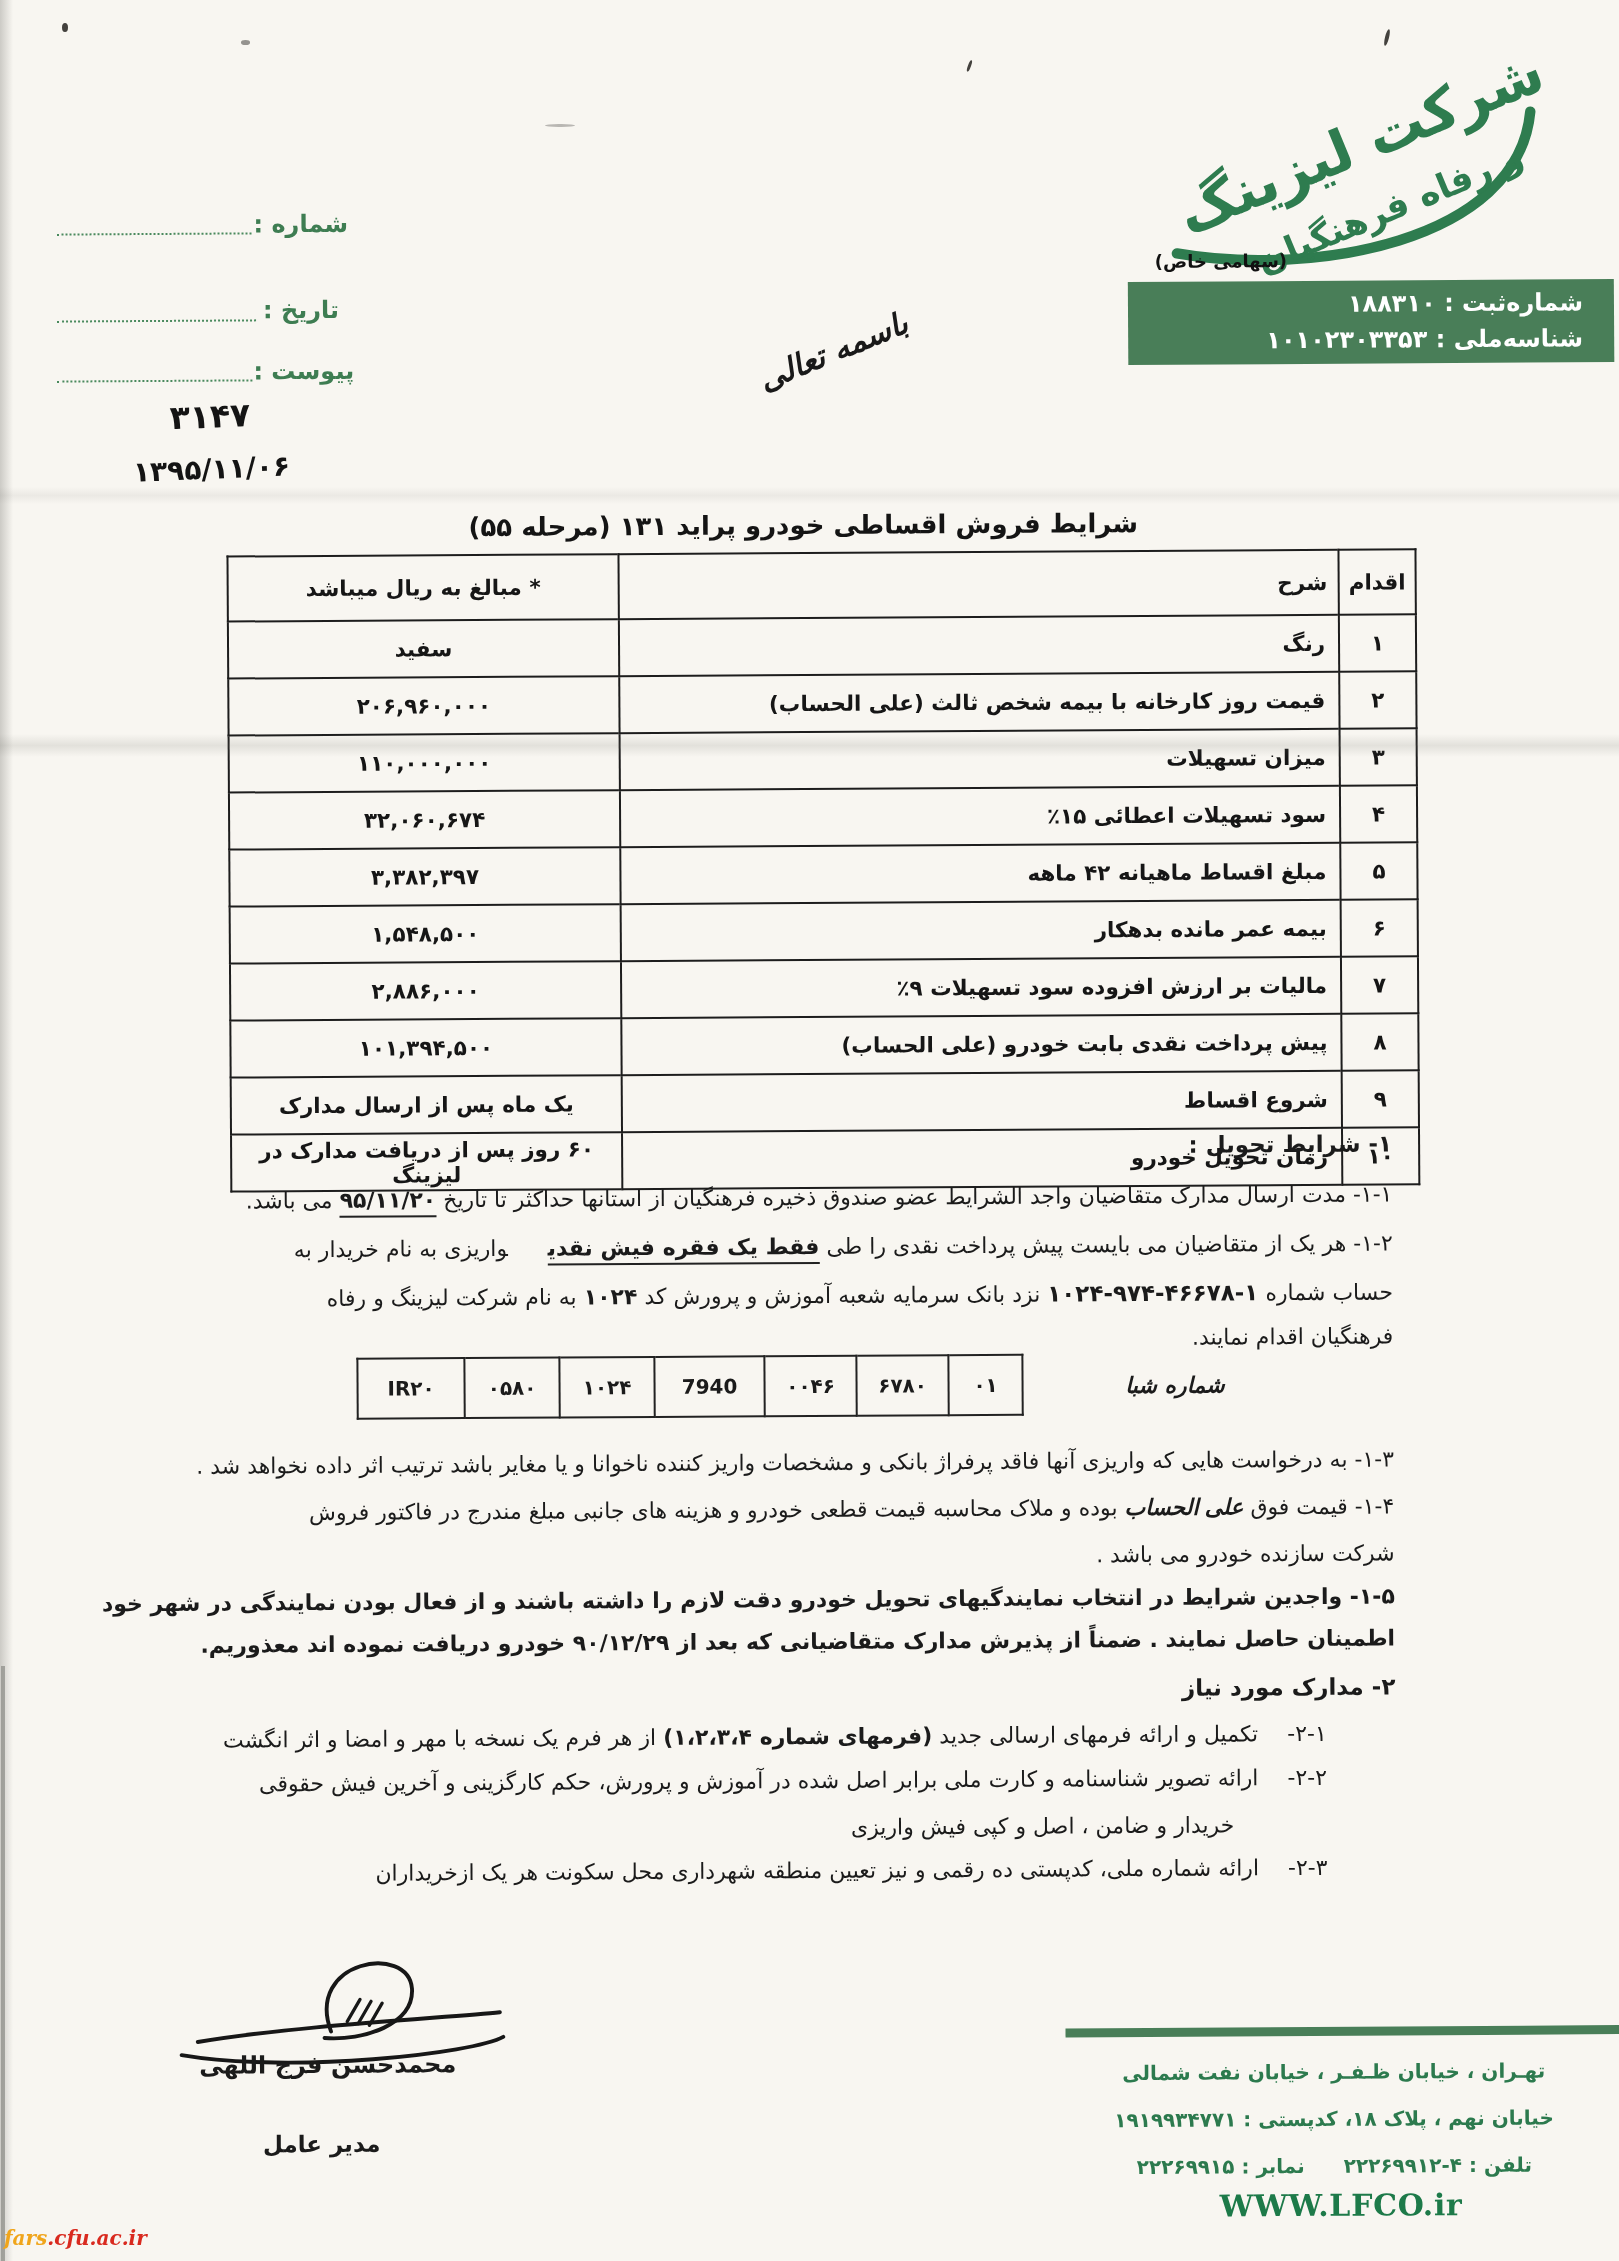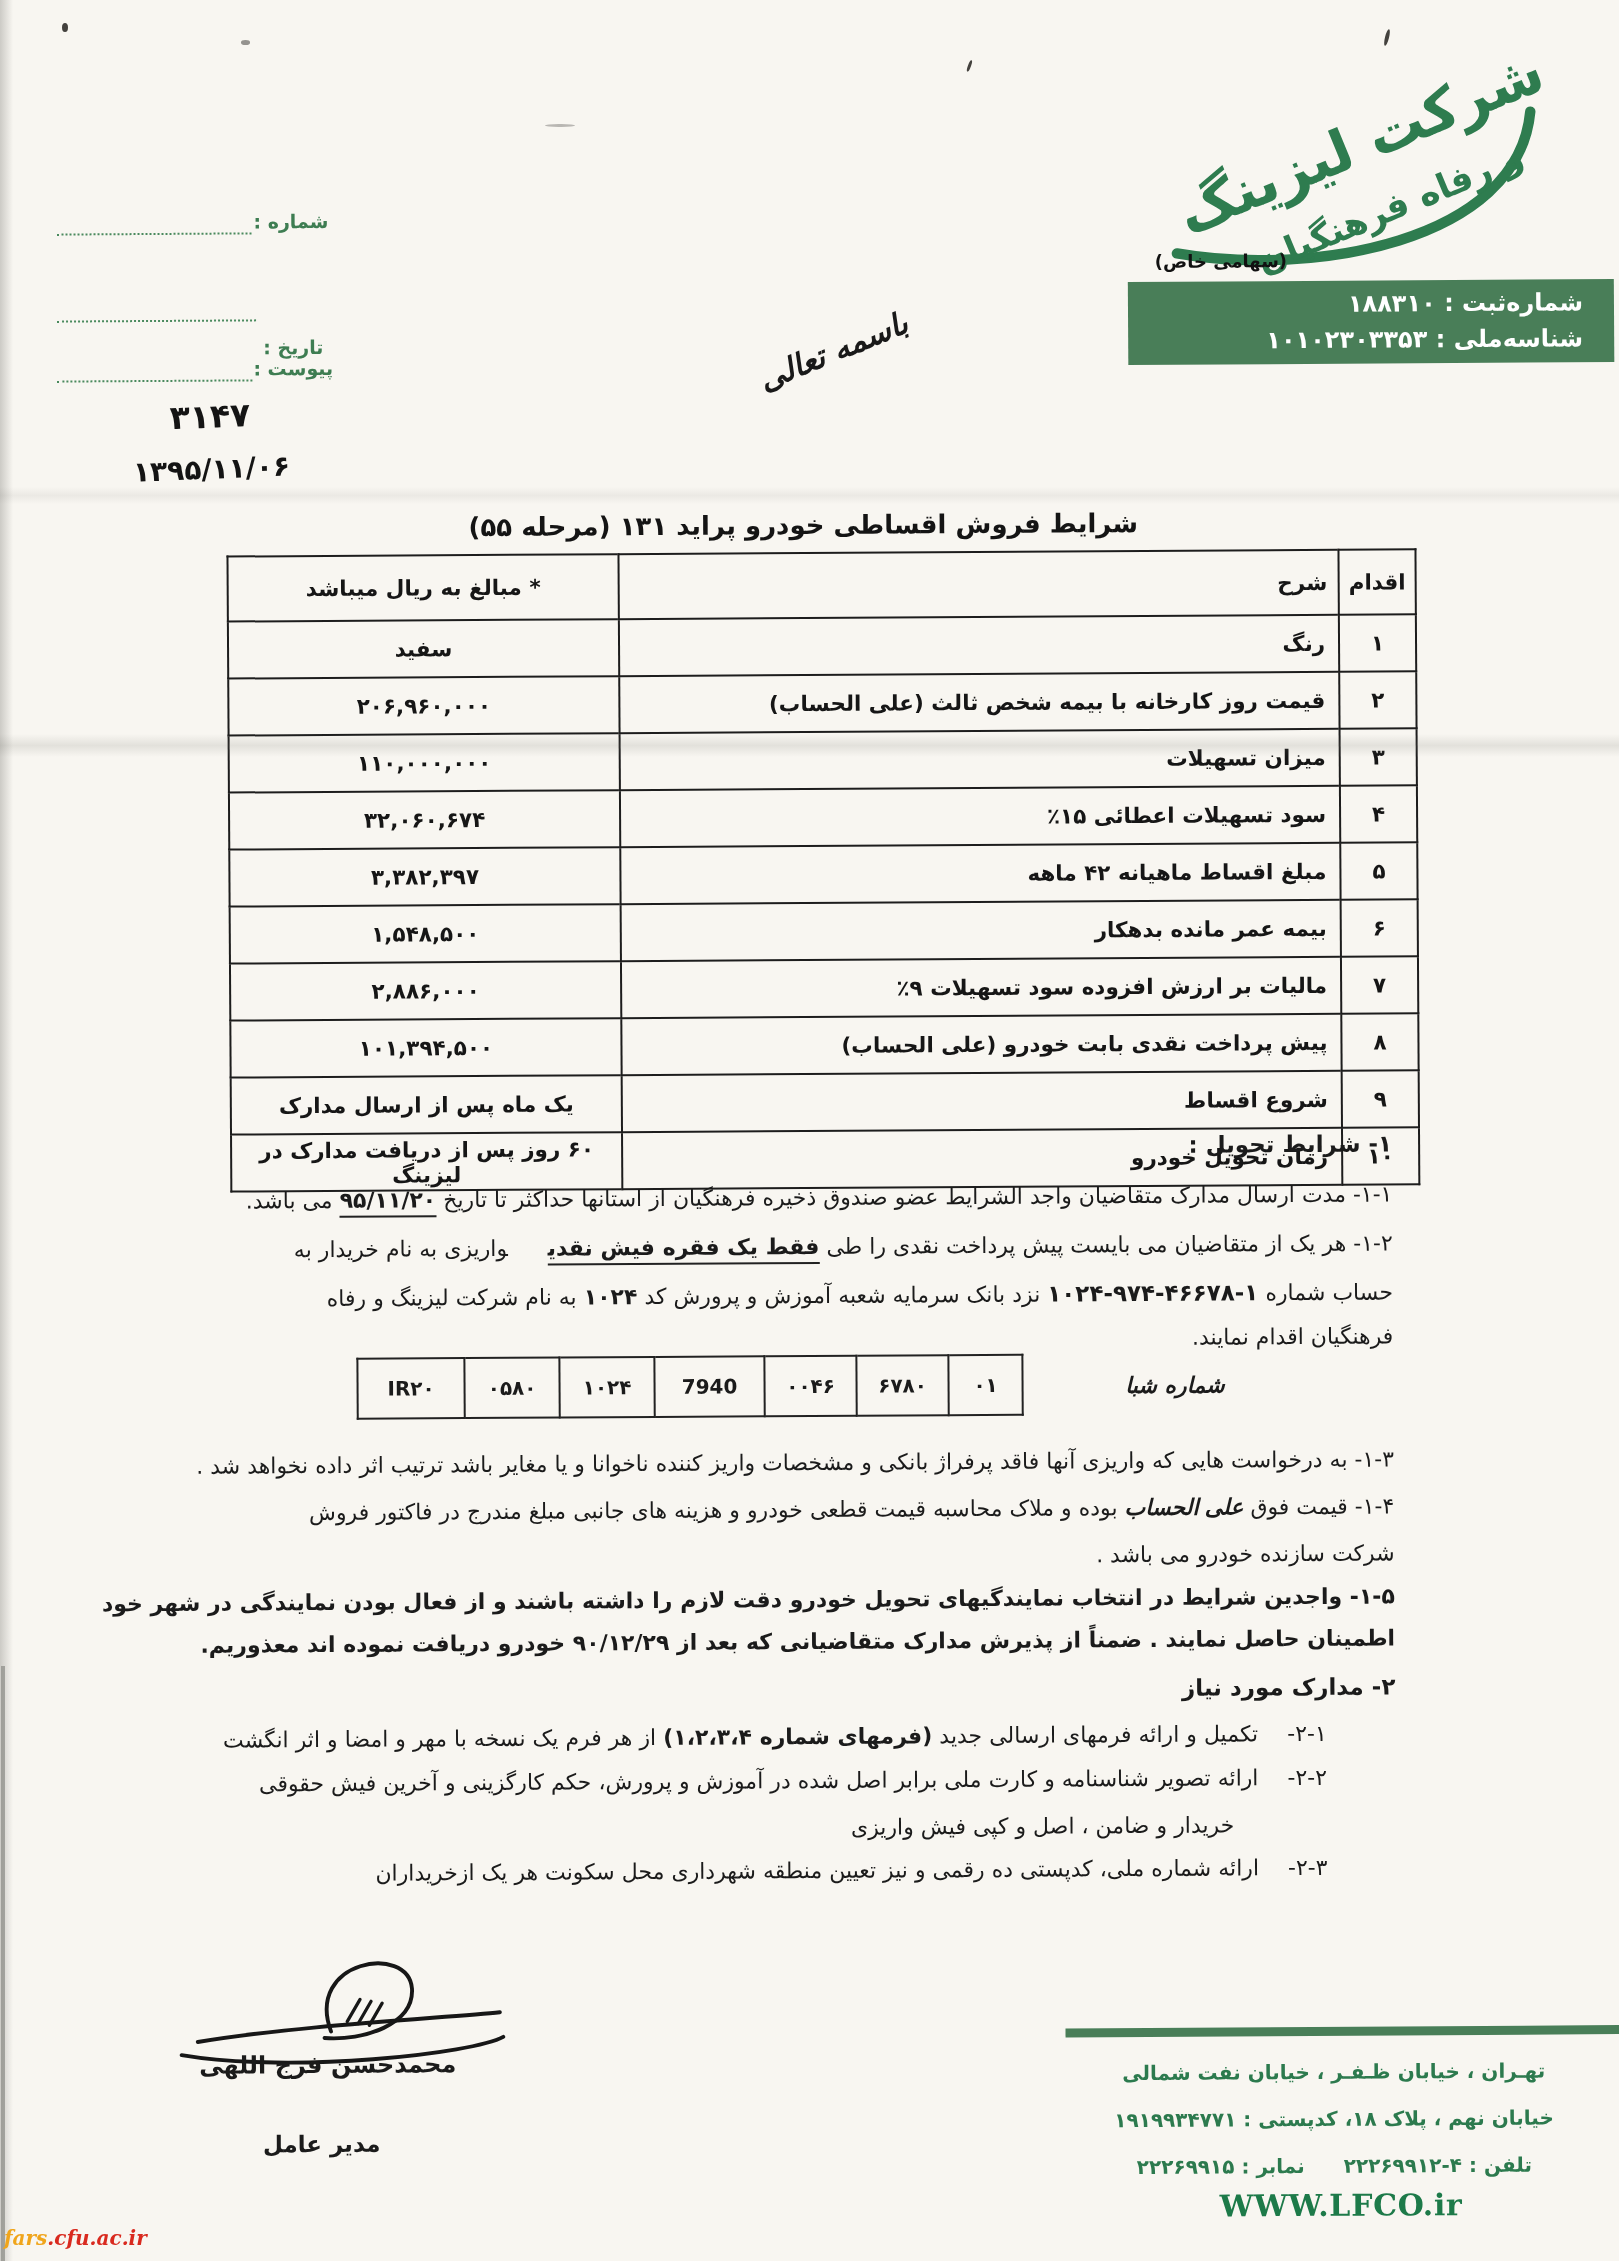--- a/index.html
+++ b/index.html
@@ -11,21 +11,21 @@
   .edge-left{position:absolute;left:0;top:0;width:13px;height:2261px;
     background:linear-gradient(90deg,rgba(90,90,85,.28),rgba(90,90,85,0));}
   .edge-dark{position:absolute;left:1.3px;top:1666px;width:3.3px;height:595px;background:#8a8a85;opacity:.7;}
   .crease1{position:absolute;left:0;top:734px;width:1619px;height:23.4px;
     background:linear-gradient(180deg,rgba(120,120,112,0),rgba(120,120,112,.17),rgba(120,120,112,0));}
   .crease2{position:absolute;left:0;top:487px;width:1619px;height:17px;
     background:linear-gradient(180deg,rgba(120,120,112,0),rgba(120,120,112,.10),rgba(120,120,112,0));}
   .speck{position:absolute;background:#44423e;border-radius:50%;}
 
   
-  .fld{position:absolute;font-size:19px;color:#3e7d52;font-weight:700;white-space:nowrap;}
+  .fld{position:absolute;font-size:24px;color:#3e7d52;font-weight:700;white-space:nowrap;}
   .dotline{position:absolute;height:0;border-bottom:2.6px dotted #4a8a5e;}
   .stamp{position:absolute;font-weight:700;color:#141414;white-space:nowrap;}
   .stamp-no{left:174px;top:393px;font-size:33px;letter-spacing:5.2px;transform:rotate(-2deg);}
   .stamp-dt{left:137px;top:449px;font-size:28px;transform:rotate(-2deg);}
 
   .logo{position:absolute;left:1120px;top:38px;width:469px;height:247px;}
   .ctype{position:absolute;left:1160px;top:253px;font-size:18px;font-weight:600;color:#111;}
 
   .banner{position:absolute;left:1133px;top:284px;width:486px;height:83px;background:#497e58;
           box-sizing:border-box;padding:4.6px 31px 0 6.5px;}
@@ -85,21 +85,21 @@
   .wm-red{color:#d92a1f;}
 </style>
 </head>
 <body>
 
 <div class="page">
   <div class="tilt">
 
     <span class="fld" style="left:259px;top:207px;">شماره :</span>
     <div class="dotline" style="left:62px;top:229px;width:195px;"></div>
-    <span class="fld" style="left:268px;top:293px;margin-top:40px;">تاریخ :</span>
+    <span class="fld" style="left:268px;top:293px;">تاریخ :</span>
     <div class="dotline" style="left:62px;top:316px;width:199px;"></div>
     <span class="fld" style="left:258px;top:354px;">پیوست :</span>
     <div class="dotline" style="left:62px;top:376px;width:195px;"></div>
 
     <span class="stamp stamp-no">۳۱۴۷</span>
     <span class="stamp stamp-dt">۱۳۹۵/۱۱/۰۶</span>
 
     <svg class="logo" viewBox="0 0 720 380">
       <path d="M95,335 C300,372 620,322 640,120" stroke="#2e7c4f" stroke-width="16" fill="none" stroke-linecap="round"></path>
       <text x="390" y="195" transform="rotate(-22 390 195)" text-anchor="middle" font-size="88" font-weight="bold" fill="#2e7c4f">شرکت لیزینگ</text>

